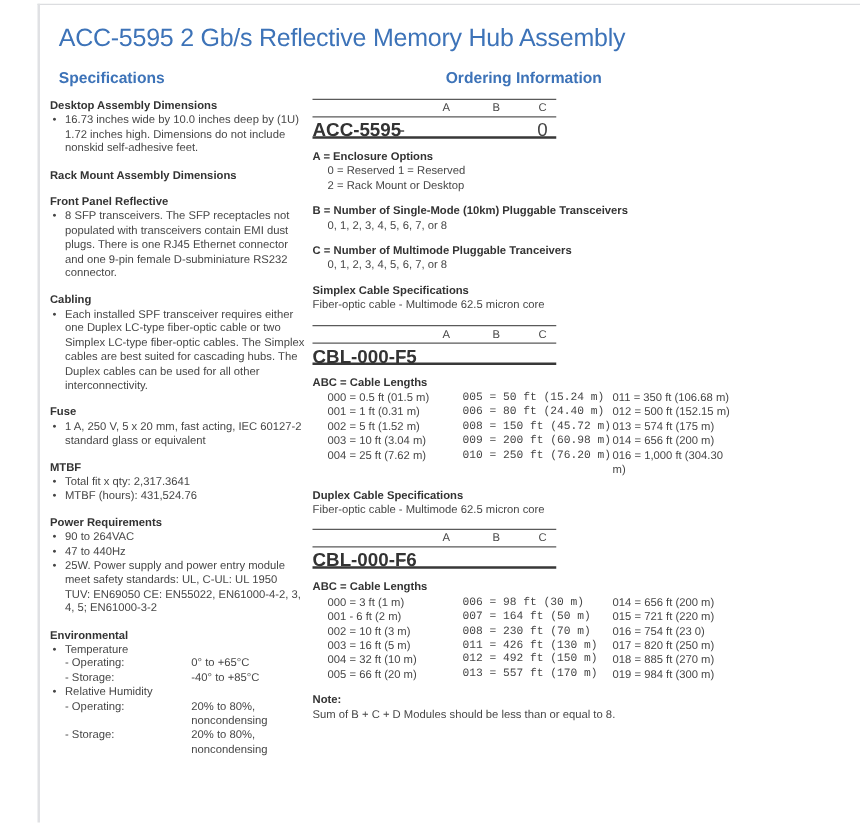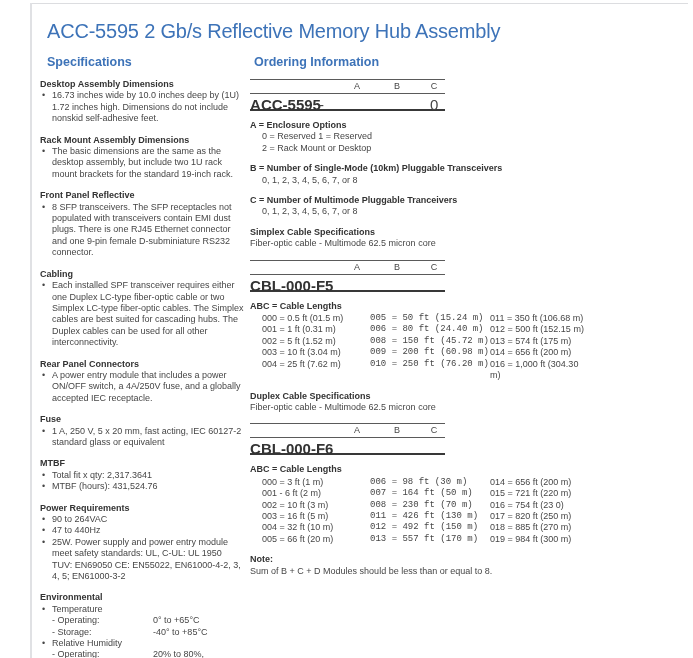--- a/index.html
+++ b/index.html
@@ -13,21 +13,21 @@
   .page-left-rule { position: absolute; left: 30px; top: 3px; bottom: 0; width: 2px; background: #e0e1e4; }
   .content { position: absolute; left: 32px; top: 4px; width: 552px; }
 
   .doc-title { color: #3d73b8; font-size: 20px; font-weight: 400; margin: 16px 0 0 15px; letter-spacing: -0.2px; }
 
   .cols { display: flex; margin-top: 12px; align-items: flex-start; }
   .col-left  { width: 242px; margin-left: 8px; }
   .col-right { width: 396px; margin-left: 6px; }
 
   .sec-head { color: #3d73b8; font-size: 12.5px; font-weight: 700; padding-left: 7px; margin-bottom: 2px; }
-  .sec-head.ord { padding-left: 4px; margin-bottom: 0; }
+  .sec-head.ord { padding-left: 4px; margin-bottom: 0; text-align: center; }
 
   .spec-title { font-weight: 700; font-size: 9px; line-height: 11.4px; color: #333; margin-top: 10px; }
   .bullet { position: relative; padding-left: 12px; font-size: 9px; line-height: 11.4px; }
   .bullet::before { content: "\2022"; position: absolute; left: 2px; top: 0; color: #464646; }
   .env-row { display: flex; padding-left: 12px; font-size: 9px; line-height: 11.4px; }
   .env-label { width: 101px; flex: none; }
   .env-value { flex: 1; }
 
   .ord-sub { font-weight: 700; font-size: 9px; line-height: 11.4px; color: #333; margin-top: 9px; }
   .ord-line { padding-left: 12px; font-size: 9px; line-height: 11.4px; }
@@ -65,37 +65,32 @@
       <div class="col-left">
         <div class="sec-head">Specifications</div>
 
         <div>
           <div class="spec-title">Desktop Assembly Dimensions</div>
           <div class="bullet">16.73 inches wide by 10.0 inches deep by (1U) 1.72 inches high. Dimensions do not include nonskid self-adhesive feet.</div>
         </div>
 
         <div>
           <div class="spec-title">Rack Mount Assembly Dimensions</div>
-          <div class="bullet">The basic dimensions are the same as the desktop assembly, but include two 1U rack mount brackets for the standard 19-inch rack.</div>
         </div>
 
         <div>
           <div class="spec-title">Front Panel Reflective</div>
           <div class="bullet">8 SFP transceivers. The SFP receptacles not populated with transceivers contain EMI dust plugs. There is one RJ45 Ethernet connector and one 9-pin female D-subminiature RS232 connector.</div>
         </div>
 
         <div>
           <div class="spec-title">Cabling</div>
           <div class="bullet">Each installed SPF transceiver requires either one Duplex LC-type fiber-optic cable or two Simplex LC-type fiber-optic cables. The Simplex cables are best suited for cascading hubs. The Duplex cables can be used for all other interconnectivity.</div>
         </div>
 
-        <div>
-          <div class="spec-title">Rear Panel Connectors</div>
-          <div class="bullet">A power entry module that includes a power ON/OFF switch, a 4A/250V fuse, and a globally accepted IEC receptacle.</div>
-        </div>
 
         <div>
           <div class="spec-title">Fuse</div>
           <div class="bullet">1 A, 250 V, 5 x 20 mm, fast acting, IEC 60127-2 standard glass or equivalent</div>
         </div>
 
         <div>
           <div class="spec-title">MTBF</div>
           <div class="bullet">Total fit x qty: 2,317.3641</div>
           <div class="bullet">MTBF (hours): 431,524.76</div>

